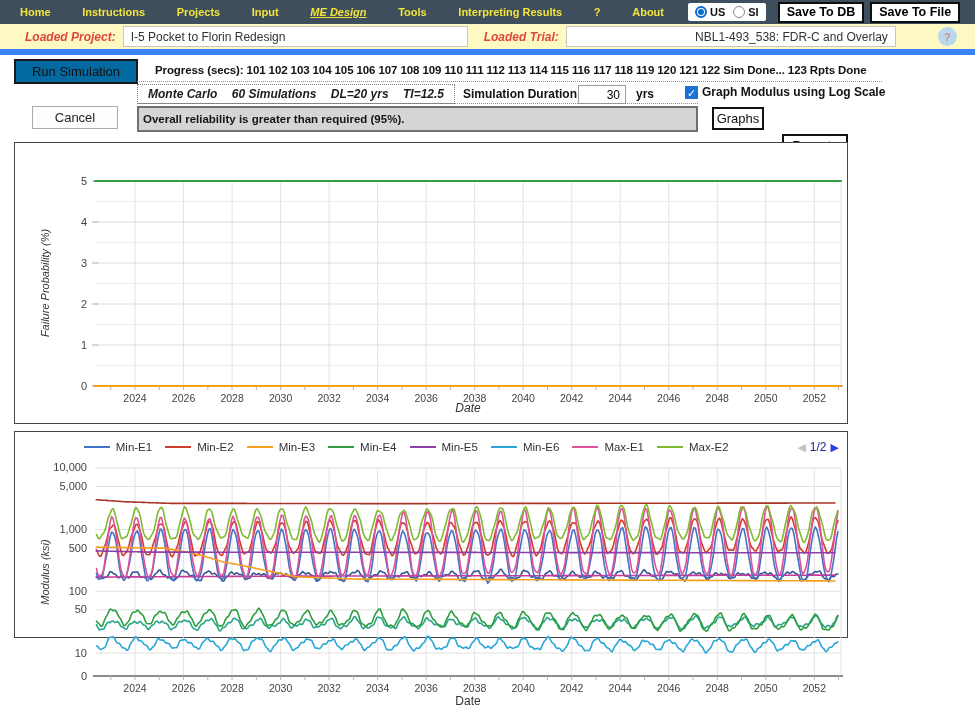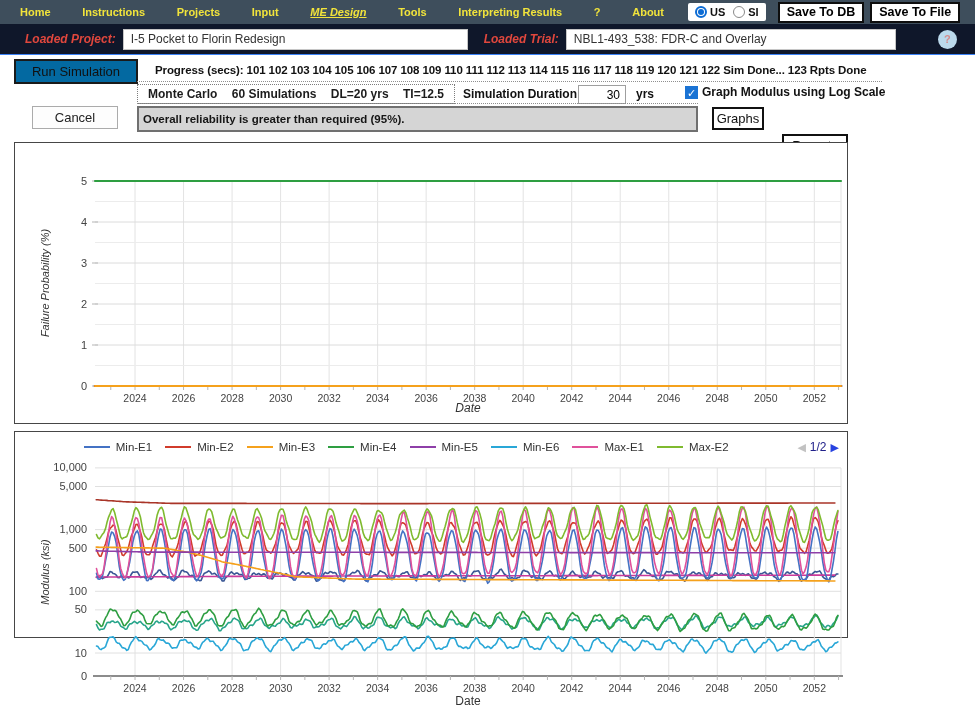--- a/index.html
+++ b/index.html
@@ -19,38 +19,38 @@
   .radio-circle { width:12px; height:12px; border-radius:50%; border:1px solid #8a8a8a; background:#fff; display:inline-block; position:relative; }
   .radio-circle.checked { border:2px solid #0b6bd4; }
   .radio-circle.checked::after { content:""; position:absolute; left:1px; top:1px; width:6px; height:6px;
     border-radius:50%; background:#0b6bd4; }
   .bar-btn { background:#fff; border:2px solid #0e0e0e; color:#000; font-weight:bold;
     font-size:12.5px; height:21px; padding:0 7px; margin-right:6px; cursor:pointer;
     font-family:"Liberation Sans",sans-serif; white-space:nowrap; }
 
   
   .project-row { position:absolute; left:0; top:24px; width:975px; height:31px;
-    background:#0f172a; border-bottom:1px solid #3b82f6; display:flex; align-items:center; }
+    background:#fef9c3; border-bottom:6px solid #3b82f6; display:flex; align-items:center; }
   .red-label { color:#E0473D; font-weight:bold; font-style:italic; font-size:12px; white-space:nowrap; }
   .txt-input { height:21px; border:1px solid #c6c6c6; background:#fff; font-size:12px;
     color:#333; padding:0 7px; font-family:"Liberation Sans",sans-serif; }
   .help-circle { width:19px; height:19px; border-radius:50%; background:#BBD9EC; color:#D58C8C;
     font-size:11px; font-weight:bold; display:flex; align-items:center; justify-content:center; cursor:pointer; }
 
   
   .run-btn { position:absolute; left:14px; top:59px; width:124px; height:25px; background:#0369a1;
     border:2px solid #1a1a1a; font-size:13px; color:#111; cursor:pointer; font-family:"Liberation Sans",sans-serif; }
   .progress-text { position:absolute; left:155px; top:64px; font-size:11.5px; font-weight:bold;
     color:#111; letter-spacing:-0.1px; white-space:nowrap; }
   .dash-line-a { position:absolute; left:137px; top:81px; width:745px; border-top:1px dotted #8f8f8f; }
   .dash-line-b { position:absolute; left:137px; top:103px; width:561px; border-top:1px dotted #8f8f8f; }
   .monte-box { position:absolute; left:137px; top:84px; width:318px; height:20px;
     border:1px dotted #7d7d7d; background:#fff; display:flex; align-items:center;
     justify-content:space-between; padding:0 10px; }
-  .monte-seg { font-size:12px; font-weight:bold; color:#1c1c1c; white-space:nowrap; }
+  .monte-seg { font-size:12px; font-weight:bold; font-style:italic; color:#1c1c1c; white-space:nowrap; }
   .dur-label { position:absolute; left:463px; top:87px; font-size:12px; font-weight:bold; color:#111; }
   .dur-input { position:absolute; left:578px; top:85px; width:48px; height:19px; border:1px solid #9f9f9f;
     font-size:12px; text-align:right; padding:0 5px; font-family:"Liberation Sans",sans-serif; }
   .dur-unit { position:absolute; left:636px; top:87px; font-size:12px; font-weight:bold; color:#111; }
   .chk-row { position:absolute; left:685px; top:85px; display:flex; align-items:center; gap:4px; cursor:pointer; }
   .chk-box { width:13px; height:13px; background:#1a73d4; border:1px solid #1a73d4; color:#fff;
     font-size:11px; line-height:12px; text-align:center; }
   .chk-box::after { content:"\2713"; }
   .chk-label { font-size:12px; font-weight:bold; color:#111; white-space:nowrap; }
   .cancel-btn { position:absolute; left:32px; top:106px; width:86px; height:23px; background:#fdfdfd;
@@ -114,21 +114,21 @@
     </span>
   </div>
   <button class="bar-btn">Save To DB</button>
   <button class="bar-btn">Save To File</button>
 </div>
 
 <div class="project-row">
   <span class="red-label" style="margin-left:25px;">Loaded Project:</span>
   <input class="txt-input" style="width: 345px; margin-left: 7px;" value="I-5 Pocket to Florin Redesign">
   <span class="red-label" style="margin-left:16px;">Loaded Trial:</span>
-  <input class="txt-input" style="width: 330px; margin-left: 7px;" value="NBL1-493_538: FDR-C and Overlay">
+  <input class="txt-input" style="width: 330px; margin-left: 7px; text-align: right;" value="NBL1-493_538: FDR-C and Overlay">
   <span class="help-circle" style="margin-left:42px;">?</span>
 </div>
 
 <button class="run-btn">Run Simulation</button>
 <span class="progress-text">Progress (secs): 101 102 103 104 105 106 107 108 109 110 111 112 113 114 115 116 117 118 119 120 121 122 Sim Done... 123 Rpts Done</span>
 
 <div class="dash-line-a"></div>
 <div class="monte-box" id="monte-box">
     <span class="monte-seg">Monte Carlo</span>
     <span class="monte-seg">60 Simulations</span>

